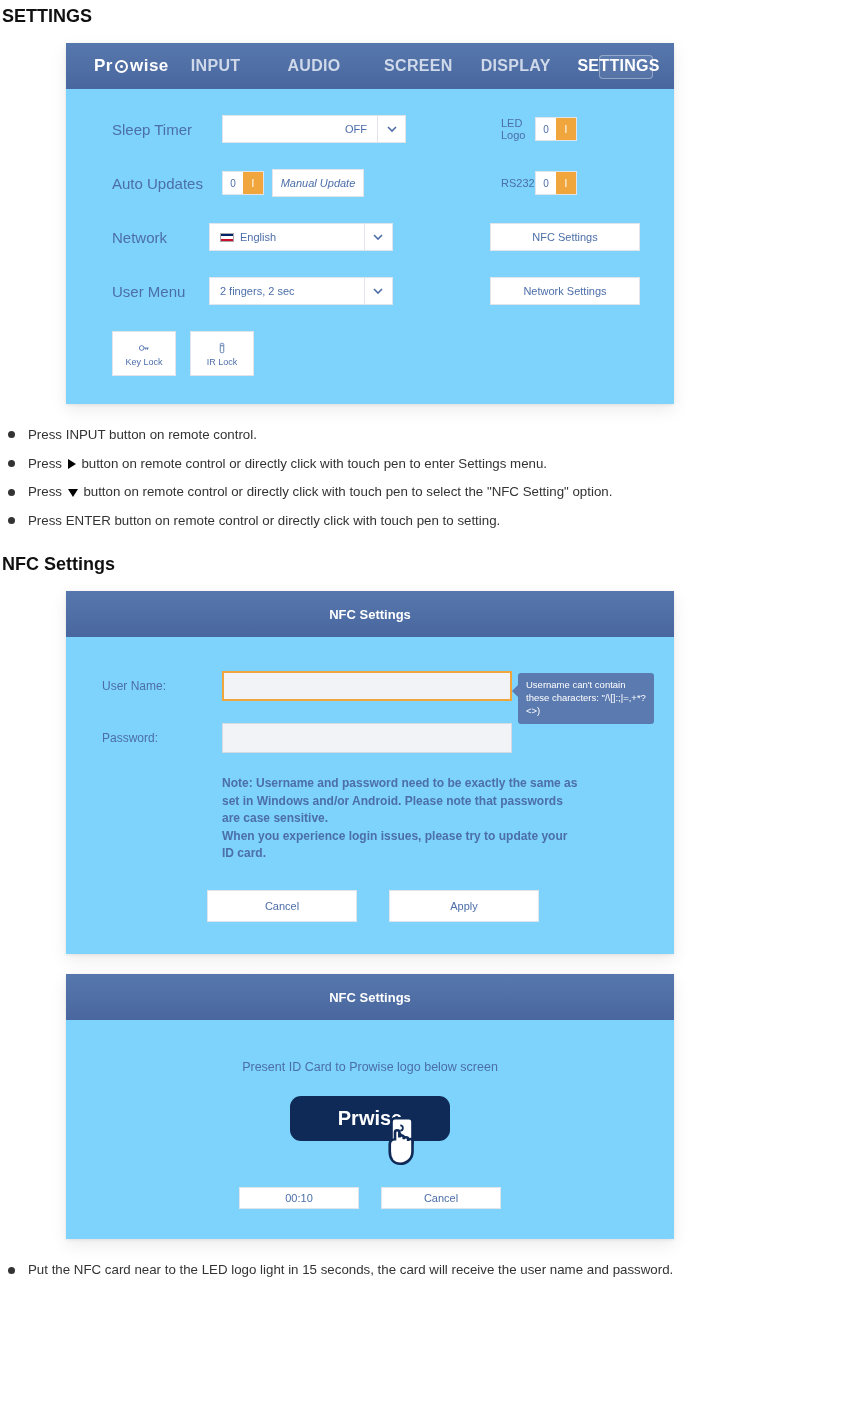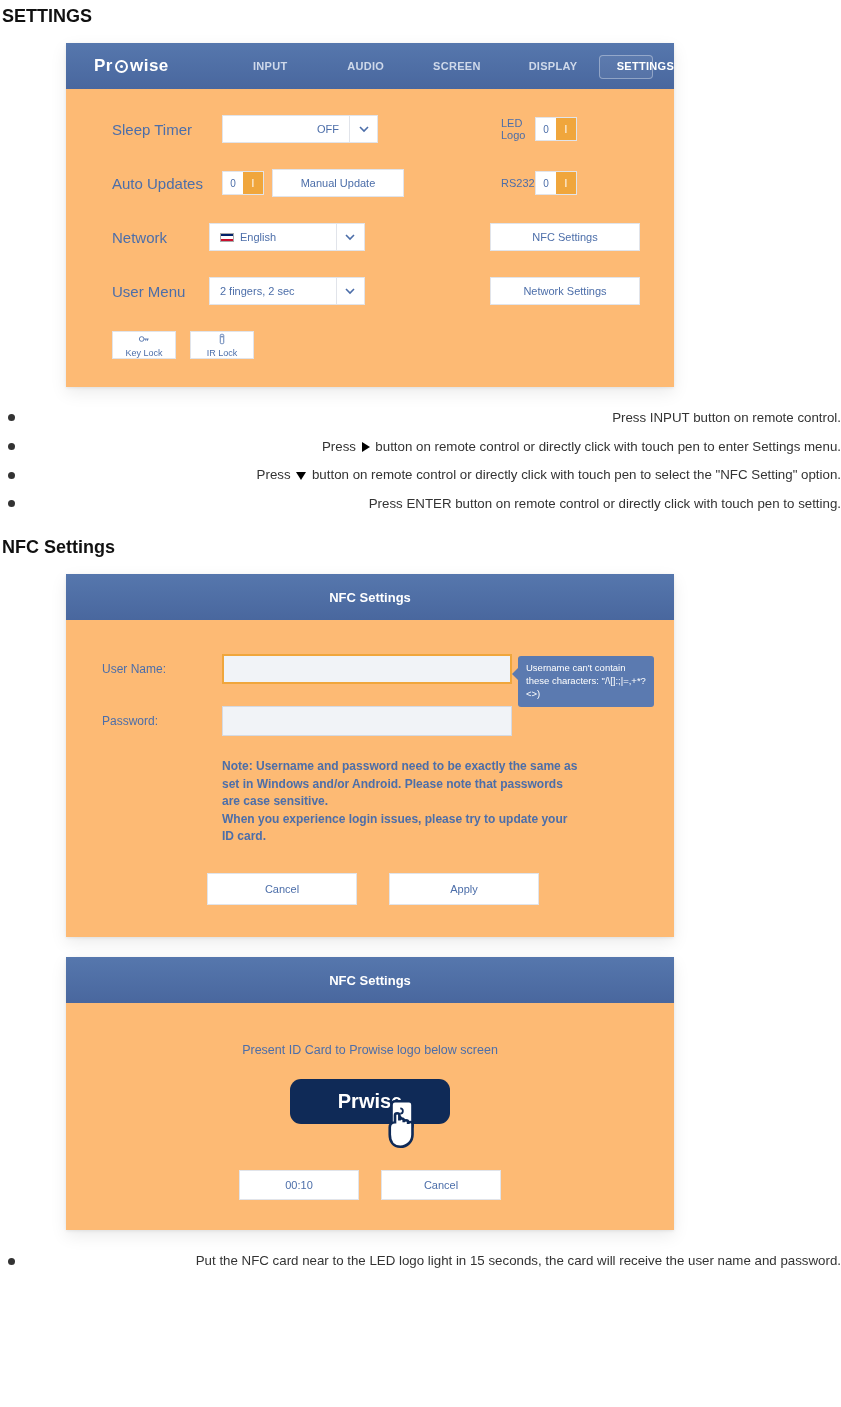--- a/index.html
+++ b/index.html
@@ -1,63 +1,63 @@
 <!DOCTYPE html>
 <html><head>
 <meta charset="utf-8">
 <style>
   * { box-sizing: border-box; margin: 0; padding: 0; }
   body { font-family: Arial, Helvetica, sans-serif; background: #fff; color: #333; width: 841px; }
   .page { padding: 6px 0 30px 0; }
   h2.section-title { font-size: 18px; font-weight: bold; margin: 0 0 14px 2px; color: #111; }
 
   
-  .panel { margin: 16px 0 20px 66px; background: #fdba74; box-shadow: 0 6px 16px rgba(0,0,0,.08), 0 1px 3px rgba(0,0,0,.08); }
+  .panel { margin: 16px 0 20px 66px; background: #7dd3fc; box-shadow: 0 6px 16px rgba(0,0,0,.08), 0 1px 3px rgba(0,0,0,.08); }
 
   
   .settings-panel { width: 608px; }
   .settings-header { display:flex; align-items:center; background: linear-gradient(#5677ad,#49679e); height: 46px; }
   .logo { color:#fff; font-weight:bold; font-size:17px; letter-spacing:.5px; padding:0 22px 0 28px; display:flex; align-items:center; gap:1px;}
   .logo .ring { display:inline-block; width:13px; height:13px; border:2px solid #fff; border-radius:50%; margin:0 1px; position:relative; }
   .logo .ring::after{content:"";position:absolute;inset:3px;border-radius:50%;background:#fff;}
   .tabs { display:flex; flex:1; }
-  .tab { flex:1; text-align:right; color:#cfd9ea; font-size:11px; font-weight:bold; letter-spacing:.3px; line-height:46px; cursor:pointer; }
+  .tab { flex:1; text-align:left; color:#cfd9ea; font-size:16px; font-weight:bold; letter-spacing:.3px; line-height:46px; cursor:pointer; }
   .tab.active { color:#fff; position:relative; }
   .tab.active::after{content:"";position:absolute;left:22%;right:22%;top:12px;bottom:10px;border:1px solid rgba(255,255,255,.35);border-radius:4px;background:rgba(255,255,255,.06);}
 
   .settings-body { padding: 26px 34px 28px 46px; }
   .row { display:flex; align-items:center; margin-bottom: 26px; gap:0; }
   .col-l { width:110px; font-size:15px; color:#4c6ea9; }
   .col-m { width:235px; display:flex; align-items:center; gap:8px;}
   .col-rl { width:78px; font-size:11px; color:#4c6ea9;padding-left:44px; }
   .col-r { display:flex; align-items:center; }
 
   .select { display:flex; align-items:center; height:28px; border:1px solid #e1e4ea; background:#fff; }
-  .select.full { width:156px; }
+  .select.full { width:184px; }
   .select .val { flex:1; padding:0 10px; font-size:11px; color:#4c6ea9; display:flex; align-items:center; gap:6px;}
   .select .caret { width:28px; height:100%; display:flex; align-items:center; justify-content:center; border-left:1px solid #e1e4ea; color:#4c6ea9; }
   .select .caret svg{width:10px;height:10px;}
 
   .toggle { display:flex; height:24px; border:1px solid #e1e4ea; }
   .toggle .half { width:20px; display:flex; align-items:center; justify-content:center; font-size:10px; }
   .toggle .off { background:#fff; color:#4c6ea9; }
   .toggle .on  { background:#f0a63c; color:#fff; }
 
   .btn-box { height:28px; border:1px solid #e1e4ea; background:#fff; display:flex;align-items:center;justify-content:center; font-size:11px; color:#4c6ea9; }
   .btn-box.wide { width:150px; }
-  .btn-box.mid  { width:132px; }
+  .btn-box.mid  { width:92px;font-style:italic; }
 
   .flag { width:14px; height:9px; background: linear-gradient(#012169 0 33%, #fff 33% 66%, #c8102e 66%); display:inline-block; border:.5px solid #aaa; }
 
   .lock-row { display:flex; gap:14px; margin-top:6px; }
-  .lock-btn { width:64px; height:28px; border:1px solid #e1e4ea; background:#fff; display:flex;flex-direction:column;align-items:center;justify-content:center; font-size:9px; color:#4c6ea9; gap:2px;}
+  .lock-btn { width:64px; height:45px; border:1px solid #e1e4ea; background:#fff; display:flex;flex-direction:column;align-items:center;justify-content:center; font-size:9px; color:#4c6ea9; gap:2px;}
   .lock-btn svg{width:14px;height:14px;stroke:#4c6ea9;fill:none;stroke-width:1.5;}
 
   
-  ul.bullets { list-style:none; margin: 0 0 22px 6px; text-align: right; }
+  ul.bullets { list-style:none; margin: 0 0 22px 6px; }
   ul.bullets li { position:relative; padding-left:22px; font-size:13.3px; color:#333; line-height:1.7; margin-bottom:6px; }
   ul.bullets li::before{content:"";position:absolute;left:2px;top:.55em;width:7px;height:7px;border-radius:50%;background:#333;}
   .tri-right { display:inline-block; width:0;height:0;border-top:5px solid transparent;border-bottom:5px solid transparent;border-left:8px solid #000; vertical-align:-1px; margin:0 2px;}
   .tri-down  { display:inline-block; width:0;height:0;border-left:5px solid transparent;border-right:5px solid transparent;border-top:8px solid #000; vertical-align:-1px; margin:0 2px;}
 
   
   .nfc-panel { width:608px; }
   .nfc-header { background: linear-gradient(#5677ad,#49679e); height:46px; display:flex;align-items:center;justify-content:center; color:#fff; font-size:13px; font-weight:600;}
   .nfc-body { padding: 34px 30px 28px 36px; position:relative; }
   .field-row { display:flex; align-items:center; margin-bottom:22px; }
@@ -71,21 +71,21 @@
   .btn-row .btn-box { width:150px; height:32px; }
 
   
   .present-body { padding: 40px 30px 30px 30px; text-align:center; }
   .present-text { font-size:12.5px; color:#4c6ea9; margin-bottom:22px; }
   .id-card { display:inline-block; position:relative; }
   .card-rect { width:160px; height:45px; border-radius:11px; background:#0f2a57; color:#fff; display:flex;align-items:center;justify-content:center; font-size:20px; font-weight:bold;}
   .hand { position:absolute; right:20px; bottom:-32px; }
   .hand svg{width:56px;height:56px;}
   .timer-row { display:flex; gap:22px; justify-content:center; margin-top:46px; }
-  .timer-row .btn-box { width:120px; height:30px; }
+  .timer-row .btn-box { width:120px; height:22px; }
 </style>
 </head>
 <body>
 
 <div class="page">
 
   <h2 class="section-title">SETTINGS</h2>
 
   <div class="panel settings-panel">
     <div class="settings-header">

